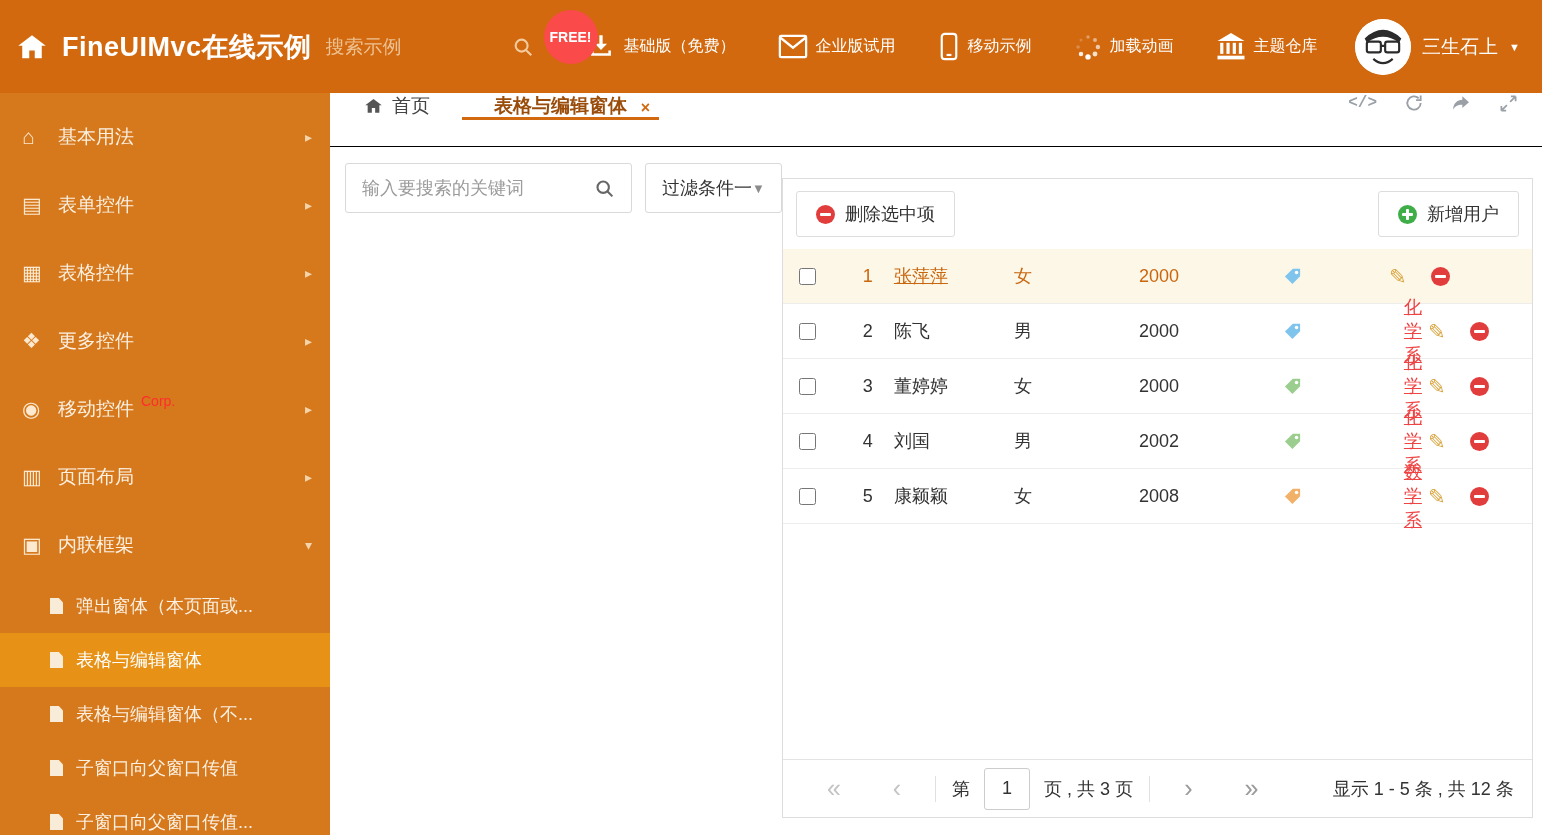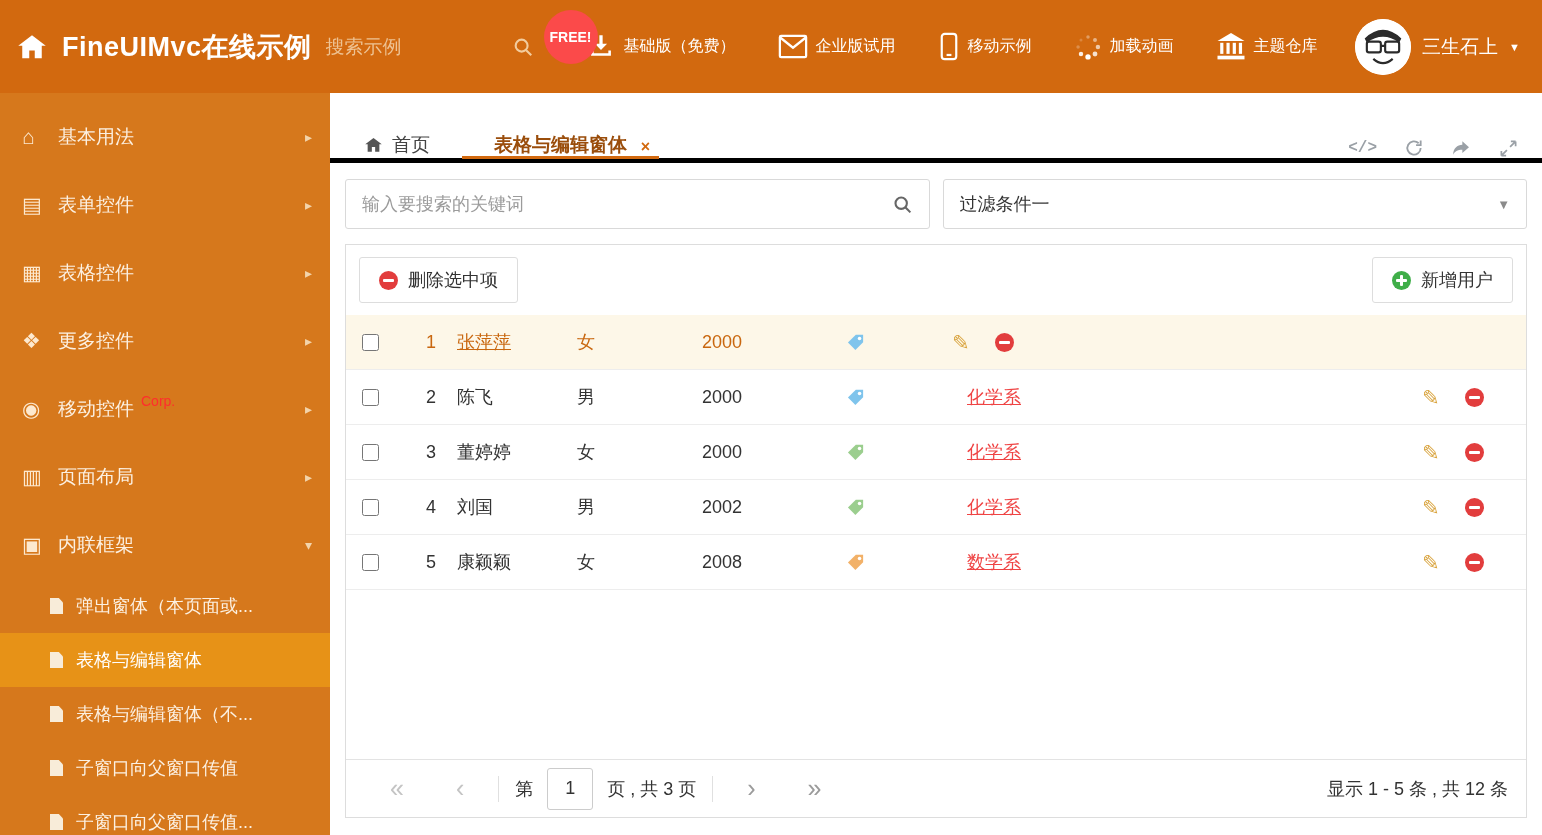--- a/index.html
+++ b/index.html
@@ -32,30 +32,30 @@
   .si-icon{width:36px;font-size:21px;color:#fde9cf;flex-shrink:0}
   .si-label{white-space:nowrap}
   .si-arrow{font-size:14px;color:#f3d4ab;margin-left:auto}
   .corp{color:var(--corp-red,#ff2d2d);font-size:14px;margin-left:7px;align-self:flex-start;margin-top:18px}
   .side-sub{height:54px;display:flex;align-items:center;padding-left:50px;color:#fcf0e1;font-size:18px;gap:13px;cursor:pointer;flex-shrink:0}
   .side-sub.active{background:var(--sidebar-active-bg,#e79217);color:#fff}
   .file-ico{width:13px;height:16px;background:#f8ecd9;clip-path:polygon(0 0,68% 0,100% 28%,100% 100%,0 100%);flex-shrink:0}
 
   
   .main{flex:1;display:flex;flex-direction:column;min-width:0;background:#fff}
-  .tabbar{height:70px;border-bottom:5px solid #000000;display:flex;align-items:flex-end;padding-left:16px;flex-shrink:0}
+  .tabbar{height:54px;border-bottom:1px solid #000000;display:flex;align-items:flex-start;padding-left:16px;flex-shrink:0}
   .tab{display:flex;align-items:center;gap:9px;padding:0 18px;font-size:19px;color:#444;cursor:pointer;position:relative}
   .tab.active{margin-left:14px;padding:0 32px;font-weight:bold;color:var(--tab-active-text,#9a4d0b)}
   .tab.active::after{content:"";position:absolute;left:0;right:0;bottom:-1px;height:3px;background:var(--accent,#d2690f)}
   .tab-close{position:absolute;top:7px;right:9px;color:var(--accent,#d2690f);font-size:16px;font-weight:bold;line-height:1;cursor:pointer}
   .tab-tools{margin-left:auto;display:flex;align-items:center;gap:27px;padding-right:24px}
   .ttool{color:#9aa0a6;cursor:pointer;display:flex;align-items:center}
   .code-ico{font-size:16px;font-weight:bold;font-family:"Liberation Mono","DejaVu Sans Mono",monospace}
 
-  .content{flex:1;display:flex;flex-direction:column;padding:16px 15px 17px;min-height:0}
+  .content{flex:1;display:flex;padding:16px 15px 17px;min-height:0}
   .filter-row{display:flex;gap:13px;height:50px;flex-shrink:0}
   .search-box{flex:1;border:1px solid #d9d9d9;border-radius:3px;display:flex;align-items:center;padding:0 16px;background:#fff}
   .search-box input{flex:1;border:none;outline:none;font-size:18px;color:#555;min-width:0}
   .search-box input::placeholder{color:#9b9b9b}
   .select-box{flex:1;border:1px solid #d9d9d9;border-radius:3px;display:flex;align-items:center;padding:0 16px;font-size:18px;color:#333;cursor:pointer;background:#fff}
   .sel-caret{margin-left:auto;color:#8b8b8b;font-size:13px}
 
   .panel{flex:1;border:1px solid #ddd;margin-top:15px;display:flex;flex-direction:column;min-height:0}
   .toolbar{display:flex;padding:12px 13px;flex-shrink:0}
   .btn{height:46px;border:1px solid #ddd;border-radius:3px;background:#fff;display:flex;align-items:center;gap:10px;padding:0 19px;font-size:18px;color:#333;cursor:pointer}

